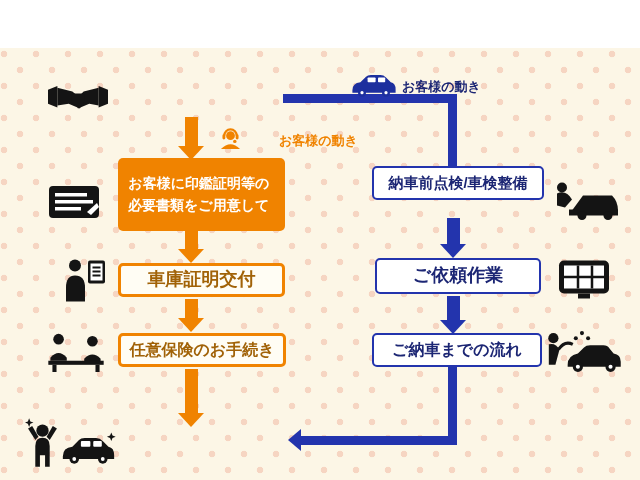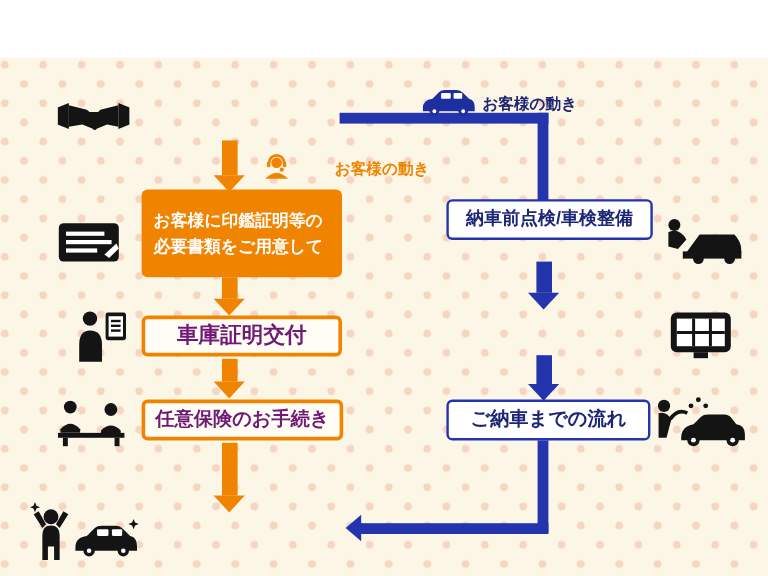--- a/index.html
+++ b/index.html
@@ -9,23 +9,23 @@
           display:flex;align-items:center;justify-content:center;}
   .banner h1{margin:0;color:#fff;font-size:28px;font-weight:bold;letter-spacing:3px;}
   .canvas{position:absolute;left:0;top:48px;width:640px;height:432px;
           background-color:var(--bg);
           background-image:radial-gradient(var(--dot) 3px,transparent 3.6px),
                            radial-gradient(var(--dot) 3px,transparent 3.6px);
           background-size:32px 32px;background-position:4px 6px,20px 22px;}
   .box{position:absolute;box-sizing:border-box;display:flex;align-items:center;justify-content:center;
        border-radius:5px;font-weight:bold;text-align:center;line-height:1.2;}
   .red-box{background:var(--red);border:2px solid var(--red-dark);color:#fff;}
-  .orange-fill{background:var(--orange);color:#fff;justify-content:flex-start;text-align:left;
+  .orange-fill{background:var(--orange);color:#fff;justify-content:flex-start;text-align:right;
                padding:6px 8px 6px 10px;font-size:14px;line-height:1.55;}
-  .orange-outline{background:#fffdf4;border:3px solid var(--orange);color:#701a75;}
+  .orange-outline{background:#fffdf4;border:3px solid var(--orange);color:#a16207;}
   .blue-outline{background:#ffffff;border:2.5px solid var(--blue);color:var(--navy);}
   .flabel{position:absolute;font-weight:bold;font-size:13px;white-space:nowrap;}
   .flabel.blue{color:var(--navy);}
   .flabel.orange{color:var(--orange);margin-left:32px;}
   .arrow{position:absolute;width:26px;display:flex;flex-direction:column;align-items:center;}
   .arrow .body{width:13px;flex:1;}
   .arrow .head{width:0;height:0;border-left:13px solid transparent;border-right:13px solid transparent;
                border-top:14px solid;}
   .arrow.orange .body{background:var(--orange);} .arrow.orange .head{border-top-color:var(--orange);}
   .arrow.blue .body{background:var(--blue);} .arrow.blue .head{border-top-color:var(--blue);}
@@ -195,20 +195,23 @@
         <circle cx="56" cy="39" r="4.5"></circle>
       </g>
         </svg>
     </div>
 
     <div class="arrow blue" style="left:440px;top:170px;height:40px">
         <div class="body"></div>
         <div class="head"></div>
       </div>
 
+    <div class="box blue-outline" style="left:375px;top:210px;width:166px;height:36px;font-size:18px">
+      <span>ご依頼作業</span>
+    </div>
     <div class="icon" style="left:558px;top:211px;width:52px;height:41px">
       <svg viewBox="0 0 52 40">
         <rect x="1" y="1" width="50" height="33" rx="5" fill="#141414"></rect>
         <rect x="6" y="6" width="40" height="23" fill="#fff"></rect>
         <path d="M6 17.5 H46 M20 6 V29 M34 6 V29" stroke="#141414" stroke-width="2.5" fill="none"></path>
         <rect x="20" y="34" width="12" height="5" fill="#141414"></rect>
       </svg>
     </div>
 
     <div class="arrow blue" style="left:440px;top:248px;height:38px">

